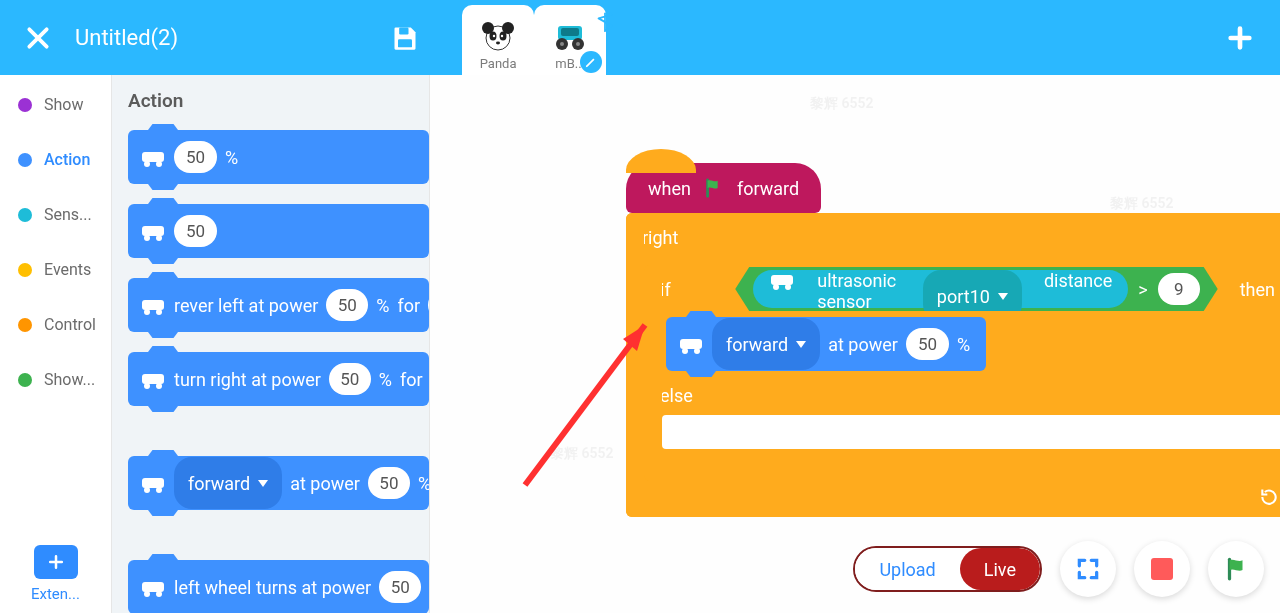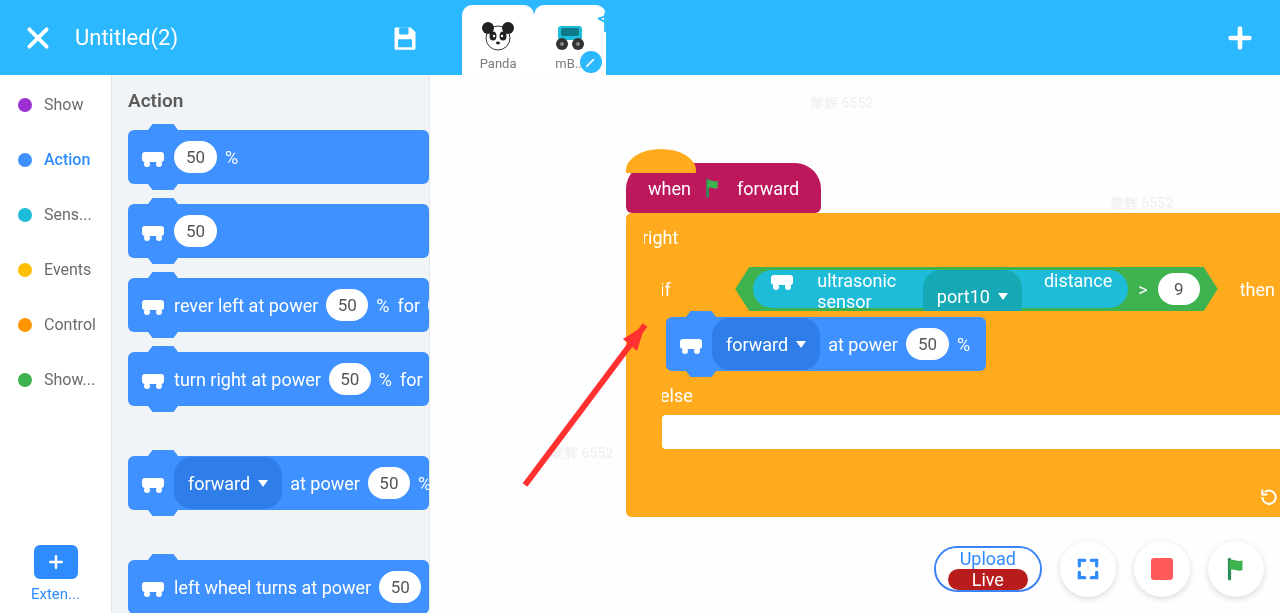--- a/index.html
+++ b/index.html
@@ -231,24 +231,23 @@
   .if-wrap { width: 647px; }
 
   
   .bottom-controls {
     position: absolute;
     right: 16px; bottom: 16px;
     display: flex; align-items: center; gap: 18px;
   }
   .mode-toggle {
     display: inline-flex; align-items: center;
-    border: 2px solid #3b82f6;
+    border: 2px solid #7f1d1d;
     border-radius: 26px; height: 46px;
     overflow: hidden;
-    flex-direction: column;
   }
   .mode-toggle span {
     padding: 0 24px; height: 100%;
     display: inline-flex; align-items: center;
     font-size: 18px; cursor: pointer;
   }
   .mode-toggle .upl { color: #2F8CFF; background: #fff; }
   .mode-toggle .live { color: #fff; background: #b91c1c; border-radius: 22px; }
 
   .circ-btn {

